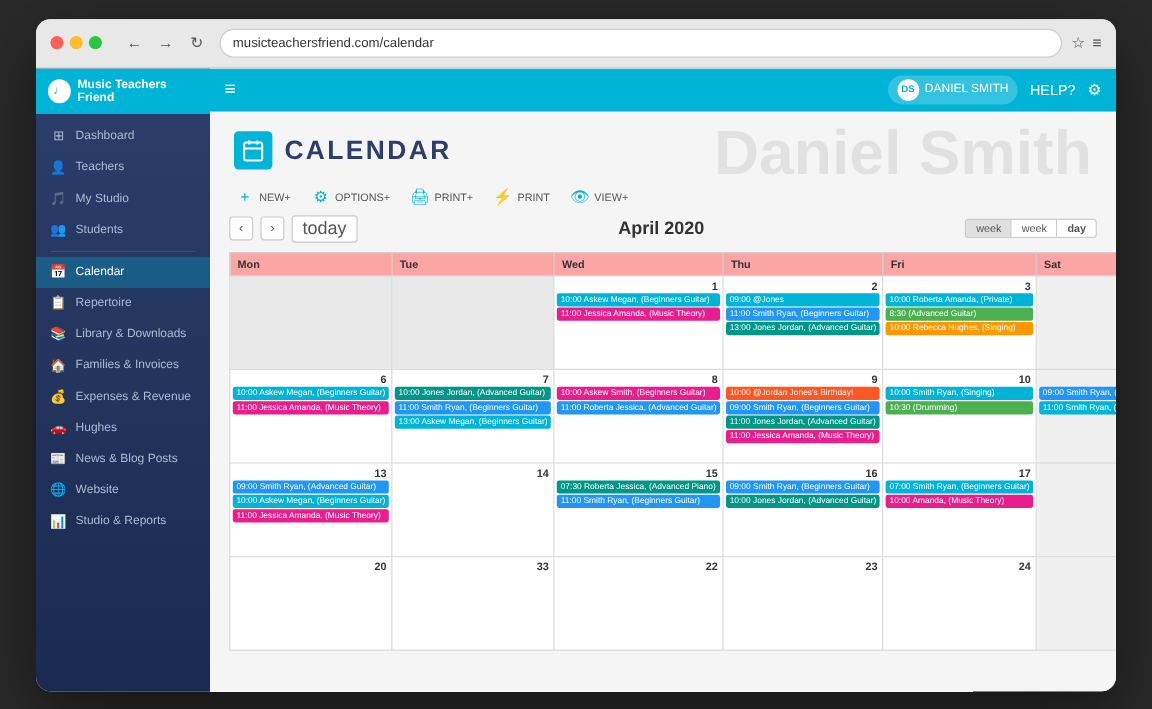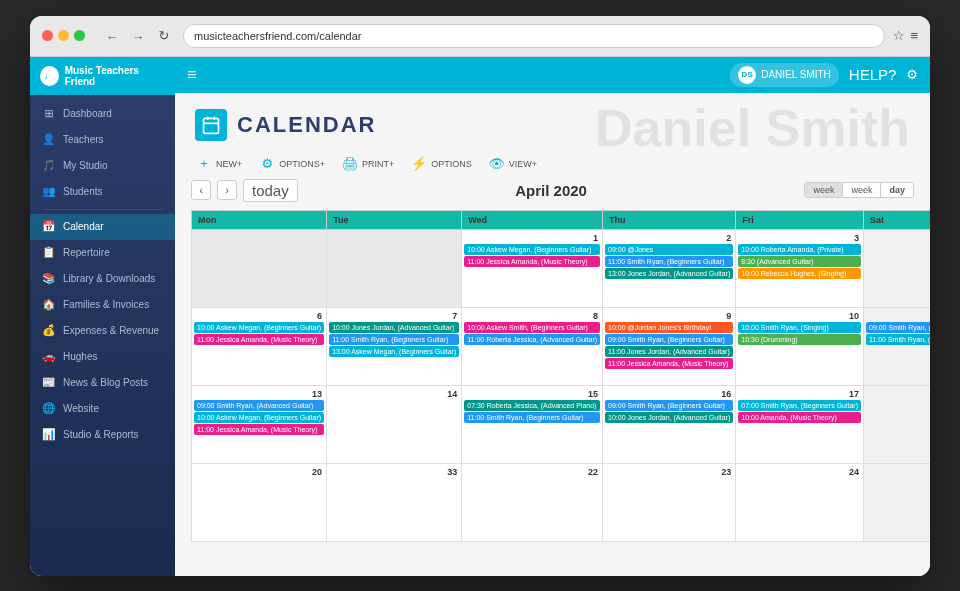--- a/index.html
+++ b/index.html
@@ -348,21 +348,21 @@
 
     .view-btn:last-child { border-right: none; font-weight: bold; }
     .view-btn.active { background: #e0e0e0; }
 
     .calendar-grid {
       width: 100%;
       border-collapse: collapse;
     }
 
     .calendar-grid th {
-      background: #14b8a6;
+      background: #fca5a5;
       font-size: 9px;
       font-weight: bold;
       color: #333;
       padding: 4px 6px;
       text-align: left;
       border: 1px solid #ccc;
     }
 
     .calendar-grid td {
       border: 1px solid #ddd;
@@ -508,21 +508,21 @@
 
     <div style="flex:1; display:flex; flex-direction:column; overflow:hidden;">
 
       <div class="top-bar">
         <div class="hamburger">≡</div>
         <div class="top-bar-right">
           <div class="user-badge">
             <div class="user-avatar">DS</div>
             <span>DANIEL SMITH</span>
           </div>
-          <span style="font-size:15px;color:#fff;cursor:pointer;">HELP?</span>
+          <span style="font-size:12px;color:#fff;cursor:pointer;">HELP?</span>
           <span style="color:#fff;font-size:13px;cursor:pointer;">⚙</span>
         </div>
       </div>
 
       <div class="main-content">
         <div class="page-header">
           <div class="page-header-bg-text">Daniel Smith</div>
           <div class="page-title-row">
             <div class="calendar-icon">
               <svg width="20" height="20" viewBox="0 0 24 24" fill="white">
@@ -544,21 +544,21 @@
           <div class="toolbar-btn">
             <div class="toolbar-btn-icon">⚙</div>
             <span>OPTIONS+</span>
           </div>
           <div class="toolbar-btn">
             <div class="toolbar-btn-icon">🖨</div>
             <span>PRINT+</span>
           </div>
           <div class="toolbar-btn">
             <div class="toolbar-btn-icon">⚡</div>
-            <span>OPTIONS</span>
+            <span>PRINT</span>
           </div>
           <div class="toolbar-btn">
             <div class="toolbar-btn-icon">👁</div>
             <span>VIEW+</span>
           </div>
         </div>
 
         <div class="calendar-section">
           <div class="calendar-controls">
             <div class="calendar-nav">

